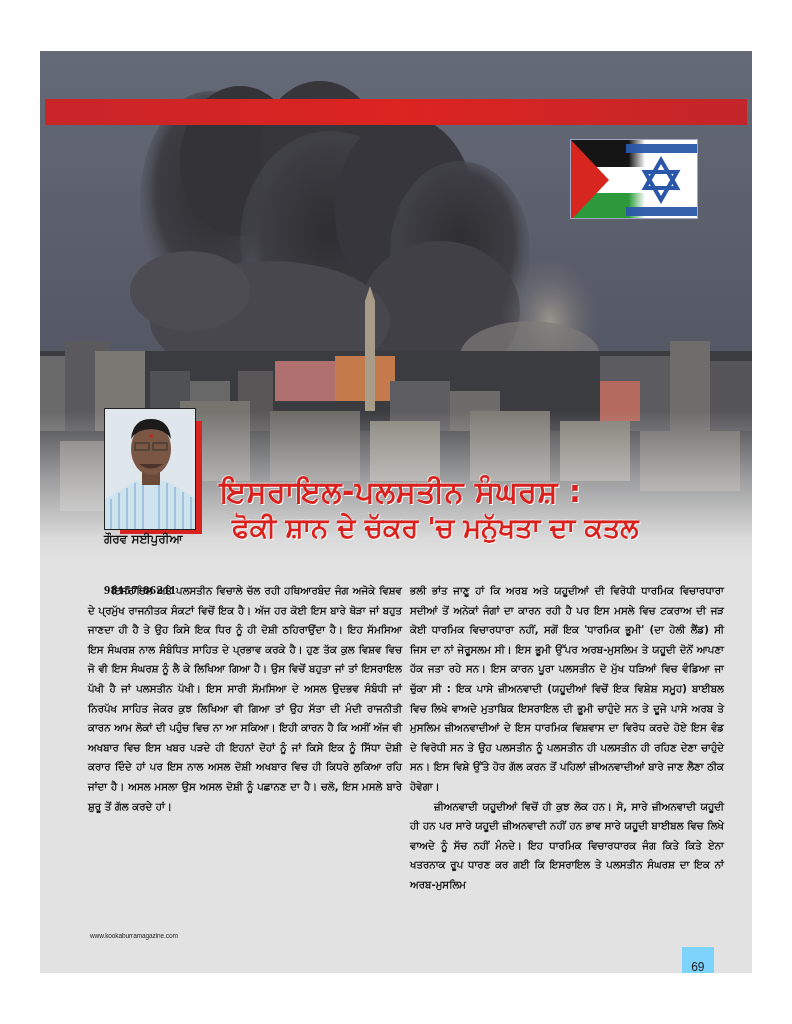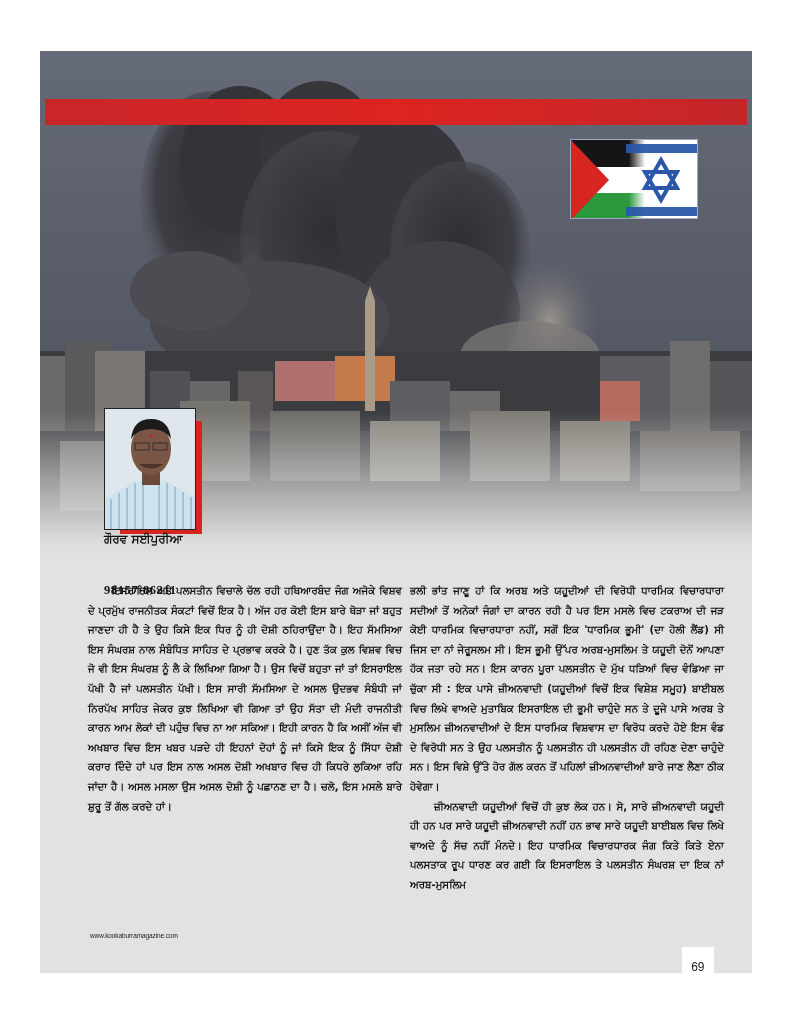--- a/index.html
+++ b/index.html
@@ -66,21 +66,21 @@
 
   .footer-url {
     position: absolute; left: 50px; top: 881px; font-family: "Liberation Sans", sans-serif;
     font-size: 6.5px; color: #222; letter-spacing: -0.1px;
   }
   .folio {
     position: absolute; left: 602px; top: 874px; height: 26px; display: flex; align-items: flex-end; margin-top: 36px;
   }
   .folio-name { font-family: "DejaVu Sans", sans-serif; font-weight: bold; font-size: 10px; color: #111; margin-right: 8px; }
   .folio-num {
-    width: 32px; height: 40px; background: #ffffff; display: flex; align-items: center; justify-content: center;
+    width: 32px; height: 40px; background: #7dd3fc; display: flex; align-items: center; justify-content: center;
     font-family: "Liberation Sans", sans-serif; font-size: 12px; color: #222; margin-top: 0;
   }
 </style>
 </head>
 <body>
 
 <div class="page">
 
   <div class="hero">
     <svg width="712" height="510" viewBox="0 0 712 510">
@@ -190,28 +190,32 @@
       <path d="M26,30 Q28,10 46,10 Q64,10 66,30 Q60,20 46,20 Q32,20 26,30 Z" fill="#1c1a1a"></path>
       <rect x="30" y="34" width="14" height="7" fill="none" stroke="#333" stroke-width="1"></rect>
       <rect x="48" y="34" width="14" height="7" fill="none" stroke="#333" stroke-width="1"></rect>
       <circle cx="46" cy="27" r="1.8" fill="#c8202a"></circle>
       <path d="M34,55 Q46,64 58,55" fill="#4a3328"></path>
     </svg>
   </div>
   <div class="author-name">ਗੌਰਵ ਸਈਪੁਰੀਆ</div>
   <div class="author-phone">98157-86211</div>
 
+  <div class="headline">
+    <div class="l1">ਇਸਰਾਇਲ-ਪਲਸਤੀਨ ਸੰਘਰਸ਼ :</div>
+    <div class="l2">ਫੋਕੀ ਸ਼ਾਨ ਦੇ ਚੱਕਰ 'ਚ ਮਨੁੱਖਤਾ ਦਾ ਕਤਲ</div>
+  </div>
 
   <div class="columns">
     <div class="col">
       <p class="ind">ਇਸਰਾਇਲ ਅਤੇ ਪਲਸਤੀਨ ਵਿਚਾਲੇ ਚੱਲ ਰਹੀ ਹਥਿਆਰਬੰਦ ਜੰਗ ਅਜੋਕੇ ਵਿਸ਼ਵ ਦੇ ਪ੍ਰਮੁੱਖ ਰਾਜਨੀਤਕ ਸੰਕਟਾਂ ਵਿਚੋਂ ਇਕ ਹੈ। ਅੱਜ ਹਰ ਕੋਈ ਇਸ ਬਾਰੇ ਥੋੜਾ ਜਾਂ ਬਹੁਤ ਜਾਣਦਾ ਹੀ ਹੈ ਤੇ ਉਹ ਕਿਸੇ ਇਕ ਧਿਰ ਨੂੰ ਹੀ ਦੋਸ਼ੀ ਠਹਿਰਾਉਂਦਾ ਹੈ। ਇਹ ਸੱਮਸਿਆ ਇਸ ਸੰਘਰਸ਼ ਨਾਲ ਸੰਬੰਧਿਤ ਸਾਹਿਤ ਦੇ ਪ੍ਰਭਾਵ ਕਰਕੇ ਹੈ। ਹੁਣ ਤੱਕ ਕੁਲ ਵਿਸ਼ਵ ਵਿਚ ਜੋ ਵੀ ਇਸ ਸੰਘਰਸ਼ ਨੂੰ ਲੈ ਕੇ ਲਿਖਿਆ ਗਿਆ ਹੈ। ਉਸ ਵਿਚੋਂ ਬਹੁਤਾ ਜਾਂ ਤਾਂ ਇਸਰਾਇਲ ਪੱਖੀ ਹੈ ਜਾਂ ਪਲਸਤੀਨ ਪੱਖੀ। ਇਸ ਸਾਰੀ ਸੱਮਸਿਆ ਦੇ ਅਸਲ ਉਦਭਵ ਸੰਬੰਧੀ ਜਾਂ ਨਿਰਪੱਖ ਸਾਹਿਤ ਜੇਕਰ ਕੁਝ ਲਿਖਿਆ ਵੀ ਗਿਆ ਤਾਂ ਉਹ ਸੱਤਾ ਦੀ ਮੰਦੀ ਰਾਜਨੀਤੀ ਕਾਰਨ ਆਮ ਲੋਕਾਂ ਦੀ ਪਹੁੰਚ ਵਿਚ ਨਾ ਆ ਸਕਿਆ। ਇਹੀ ਕਾਰਨ ਹੈ ਕਿ ਅਸੀਂ ਅੱਜ ਵੀ ਅਖਬਾਰ ਵਿਚ ਇਸ ਖਬਰ ਪੜਦੇ ਹੀ ਇਹਨਾਂ ਦੋਹਾਂ ਨੂੰ ਜਾਂ ਕਿਸੇ ਇਕ ਨੂੰ ਸਿੱਧਾ ਦੋਸ਼ੀ ਕਰਾਰ ਦਿੰਦੇ ਹਾਂ ਪਰ ਇਸ ਨਾਲ ਅਸਲ ਦੋਸ਼ੀ ਅਖਬਾਰ ਵਿਚ ਹੀ ਕਿਧਰੇ ਲੁਕਿਆ ਰਹਿ ਜਾਂਦਾ ਹੈ। ਅਸਲ ਮਸਲਾ ਉਸ ਅਸਲ ਦੋਸ਼ੀ ਨੂੰ ਪਛਾਨਣ ਦਾ ਹੈ। ਚਲੋ, ਇਸ ਮਸਲੇ ਬਾਰੇ ਸ਼ੁਰੂ ਤੋਂ ਗੱਲ ਕਰਦੇ ਹਾਂ।</p>
     </div>
     <div class="col">
       <p>ਭਲੀ ਭਾਂਤ ਜਾਣੂ ਹਾਂ ਕਿ ਅਰਬ ਅਤੇ ਯਹੂਦੀਆਂ ਦੀ ਵਿਰੋਧੀ ਧਾਰਮਿਕ ਵਿਚਾਰਧਾਰਾ ਸਦੀਆਂ ਤੋਂ ਅਨੇਕਾਂ ਜੰਗਾਂ ਦਾ ਕਾਰਨ ਰਹੀ ਹੈ ਪਰ ਇਸ ਮਸਲੇ ਵਿਚ ਟਕਰਾਅ ਦੀ ਜੜ ਕੋਈ ਧਾਰਮਿਕ ਵਿਚਾਰਧਾਰਾ ਨਹੀਂ, ਸਗੋਂ ਇਕ 'ਧਾਰਮਿਕ ਭੂਮੀ' (ਦਾ ਹੋਲੀ ਲੈਂਡ) ਸੀ ਜਿਸ ਦਾ ਨਾਂ ਜੇਰੂਸਲਮ ਸੀ। ਇਸ ਭੂਮੀ ਉੱਪਰ ਅਰਬ-ਮੁਸਲਿਮ ਤੇ ਯਹੂਦੀ ਦੋਨੋਂ ਆਪਣਾ ਹੱਕ ਜਤਾ ਰਹੇ ਸਨ। ਇਸ ਕਾਰਨ ਪੂਰਾ ਪਲਸਤੀਨ ਦੋ ਮੁੱਖ ਧੜਿਆਂ ਵਿਚ ਵੰਡਿਆ ਜਾ ਚੁੱਕਾ ਸੀ : ਇਕ ਪਾਸੇ ਜ਼ੀਅਨਵਾਦੀ (ਯਹੂਦੀਆਂ ਵਿਚੋਂ ਇਕ ਵਿਸ਼ੇਸ਼ ਸਮੂਹ) ਬਾਈਬਲ ਵਿਚ ਲਿਖੇ ਵਾਅਦੇ ਮੁਤਾਬਿਕ ਇਸਰਾਇਲ ਦੀ ਭੂਮੀ ਚਾਹੁੰਦੇ ਸਨ ਤੇ ਦੂਜੇ ਪਾਸੇ ਅਰਬ ਤੇ ਮੁਸਲਿਮ ਜ਼ੀਅਨਵਾਦੀਆਂ ਦੇ ਇਸ ਧਾਰਮਿਕ ਵਿਸ਼ਵਾਸ ਦਾ ਵਿਰੋਧ ਕਰਦੇ ਹੋਏ ਇਸ ਵੰਡ ਦੇ ਵਿਰੋਧੀ ਸਨ ਤੇ ਉਹ ਪਲਸਤੀਨ ਨੂੰ ਪਲਸਤੀਨ ਹੀ ਪਲਸਤੀਨ ਹੀ ਰਹਿਣ ਦੇਣਾ ਚਾਹੁੰਦੇ ਸਨ। ਇਸ ਵਿਸ਼ੇ ਉੱਤੇ ਹੋਰ ਗੱਲ ਕਰਨ ਤੋਂ ਪਹਿਲਾਂ ਜ਼ੀਅਨਵਾਦੀਆਂ ਬਾਰੇ ਜਾਣ ਲੈਣਾ ਠੀਕ ਹੋਵੇਗਾ।</p>
-      <p class="ind">ਜ਼ੀਅਨਵਾਦੀ ਯਹੂਦੀਆਂ ਵਿਚੋਂ ਹੀ ਕੁਝ ਲੋਕ ਹਨ। ਸੋ, ਸਾਰੇ ਜ਼ੀਅਨਵਾਦੀ ਯਹੂਦੀ ਹੀ ਹਨ ਪਰ ਸਾਰੇ ਯਹੂਦੀ ਜ਼ੀਅਨਵਾਦੀ ਨਹੀਂ ਹਨ ਭਾਵ ਸਾਰੇ ਯਹੂਦੀ ਬਾਈਬਲ ਵਿਚ ਲਿਖੇ ਵਾਅਦੇ ਨੂੰ ਸੱਚ ਨਹੀਂ ਮੰਨਦੇ। ਇਹ ਧਾਰਮਿਕ ਵਿਚਾਰਧਾਰਕ ਜੰਗ ਕਿਤੇ ਕਿਤੇ ਏਨਾ ਪਲਸਤਾਕ ਰੂਪ ਧਾਰਣ ਕਰ ਗਈ ਕਿ ਇਸਰਾਇਲ ਤੇ ਪਲਸਤੀਨ ਸੰਘਰਸ਼ ਦਾ ਇਕ ਨਾਂ ਅਰਬ-ਮੁਸਲਿਮ</p>
+      <p class="ind">ਜ਼ੀਅਨਵਾਦੀ ਯਹੂਦੀਆਂ ਵਿਚੋਂ ਹੀ ਕੁਝ ਲੋਕ ਹਨ। ਸੋ, ਸਾਰੇ ਜ਼ੀਅਨਵਾਦੀ ਯਹੂਦੀ ਹੀ ਹਨ ਪਰ ਸਾਰੇ ਯਹੂਦੀ ਜ਼ੀਅਨਵਾਦੀ ਨਹੀਂ ਹਨ ਭਾਵ ਸਾਰੇ ਯਹੂਦੀ ਬਾਈਬਲ ਵਿਚ ਲਿਖੇ ਵਾਅਦੇ ਨੂੰ ਸੱਚ ਨਹੀਂ ਮੰਨਦੇ। ਇਹ ਧਾਰਮਿਕ ਵਿਚਾਰਧਾਰਕ ਜੰਗ ਕਿਤੇ ਕਿਤੇ ਏਨਾ ਖਤਰਨਾਕ ਰੂਪ ਧਾਰਣ ਕਰ ਗਈ ਕਿ ਇਸਰਾਇਲ ਤੇ ਪਲਸਤੀਨ ਸੰਘਰਸ਼ ਦਾ ਇਕ ਨਾਂ ਅਰਬ-ਮੁਸਲਿਮ</p>
     </div>
   </div>
 
   <div class="footer-url">www.kookaburramagazine.com</div>
   <div class="folio">
     <span class="folio-name">ਕੂਕਾਬਰਾ</span>
     <span class="folio-num">69</span>
   </div>
 </div>
 

